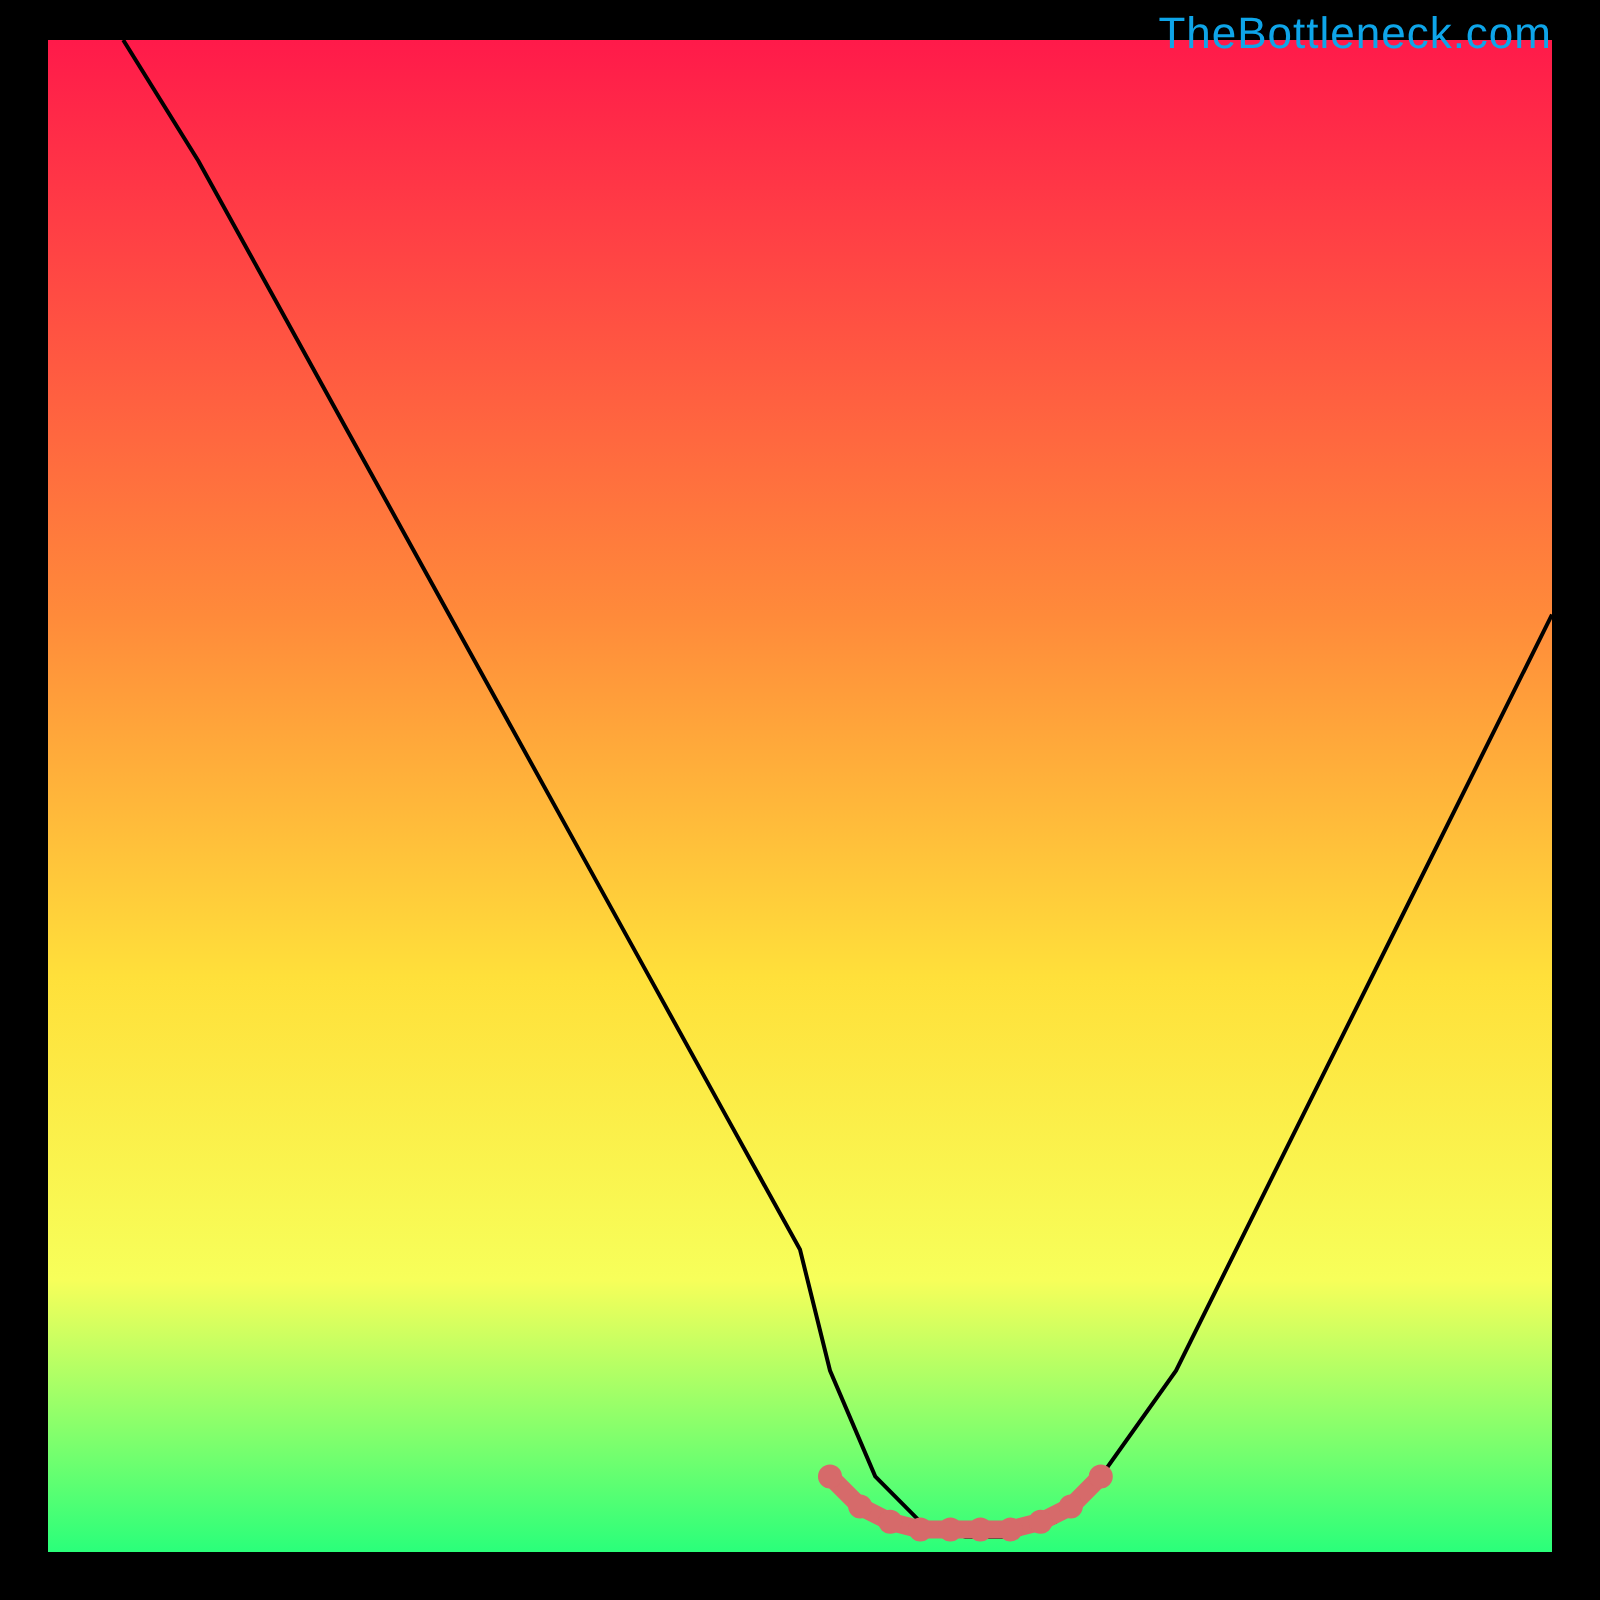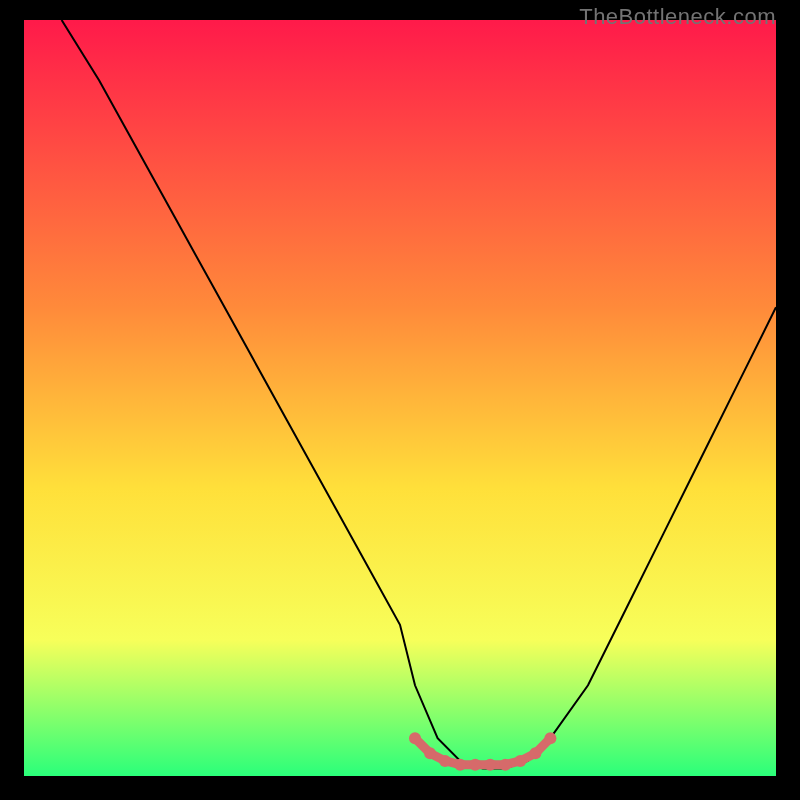--- a/index.html
+++ b/index.html
@@ -1,18 +1,18 @@
 <!DOCTYPE html>
 <html><head>
 <meta charset="utf-8">
 <style>
   body { margin: 0; padding: 0; width: 800px; height: 800px; background: #000; position: relative; font-family: Arial, sans-serif; }
   .frame { position: absolute; left: 0; top: 0; width: 800px; height: 800px; background: #000; }
   .plot { position: absolute; left: 24px; top: 20px; width: 752px; height: 756px; }
-  .watermark { position: absolute; top: 4px; right: 24px; color: #737373; font-size: 22px; font-weight: 500; letter-spacing: 0.5px; z-index: 3; }
+  .watermark { position: absolute; top: 4px; right: 24px; color: #0ea5e9; font-size: 22px; font-weight: 500; letter-spacing: 0.5px; z-index: 3; }
   svg { display: block; }
 </style>
 </head>
 <body>
 
 <div class="frame">
   <div class="watermark">TheBottleneck.com</div>
   <div class="plot">
     <svg id="svg" width="752" height="756" viewBox="0 0 752 756">
       <defs>

